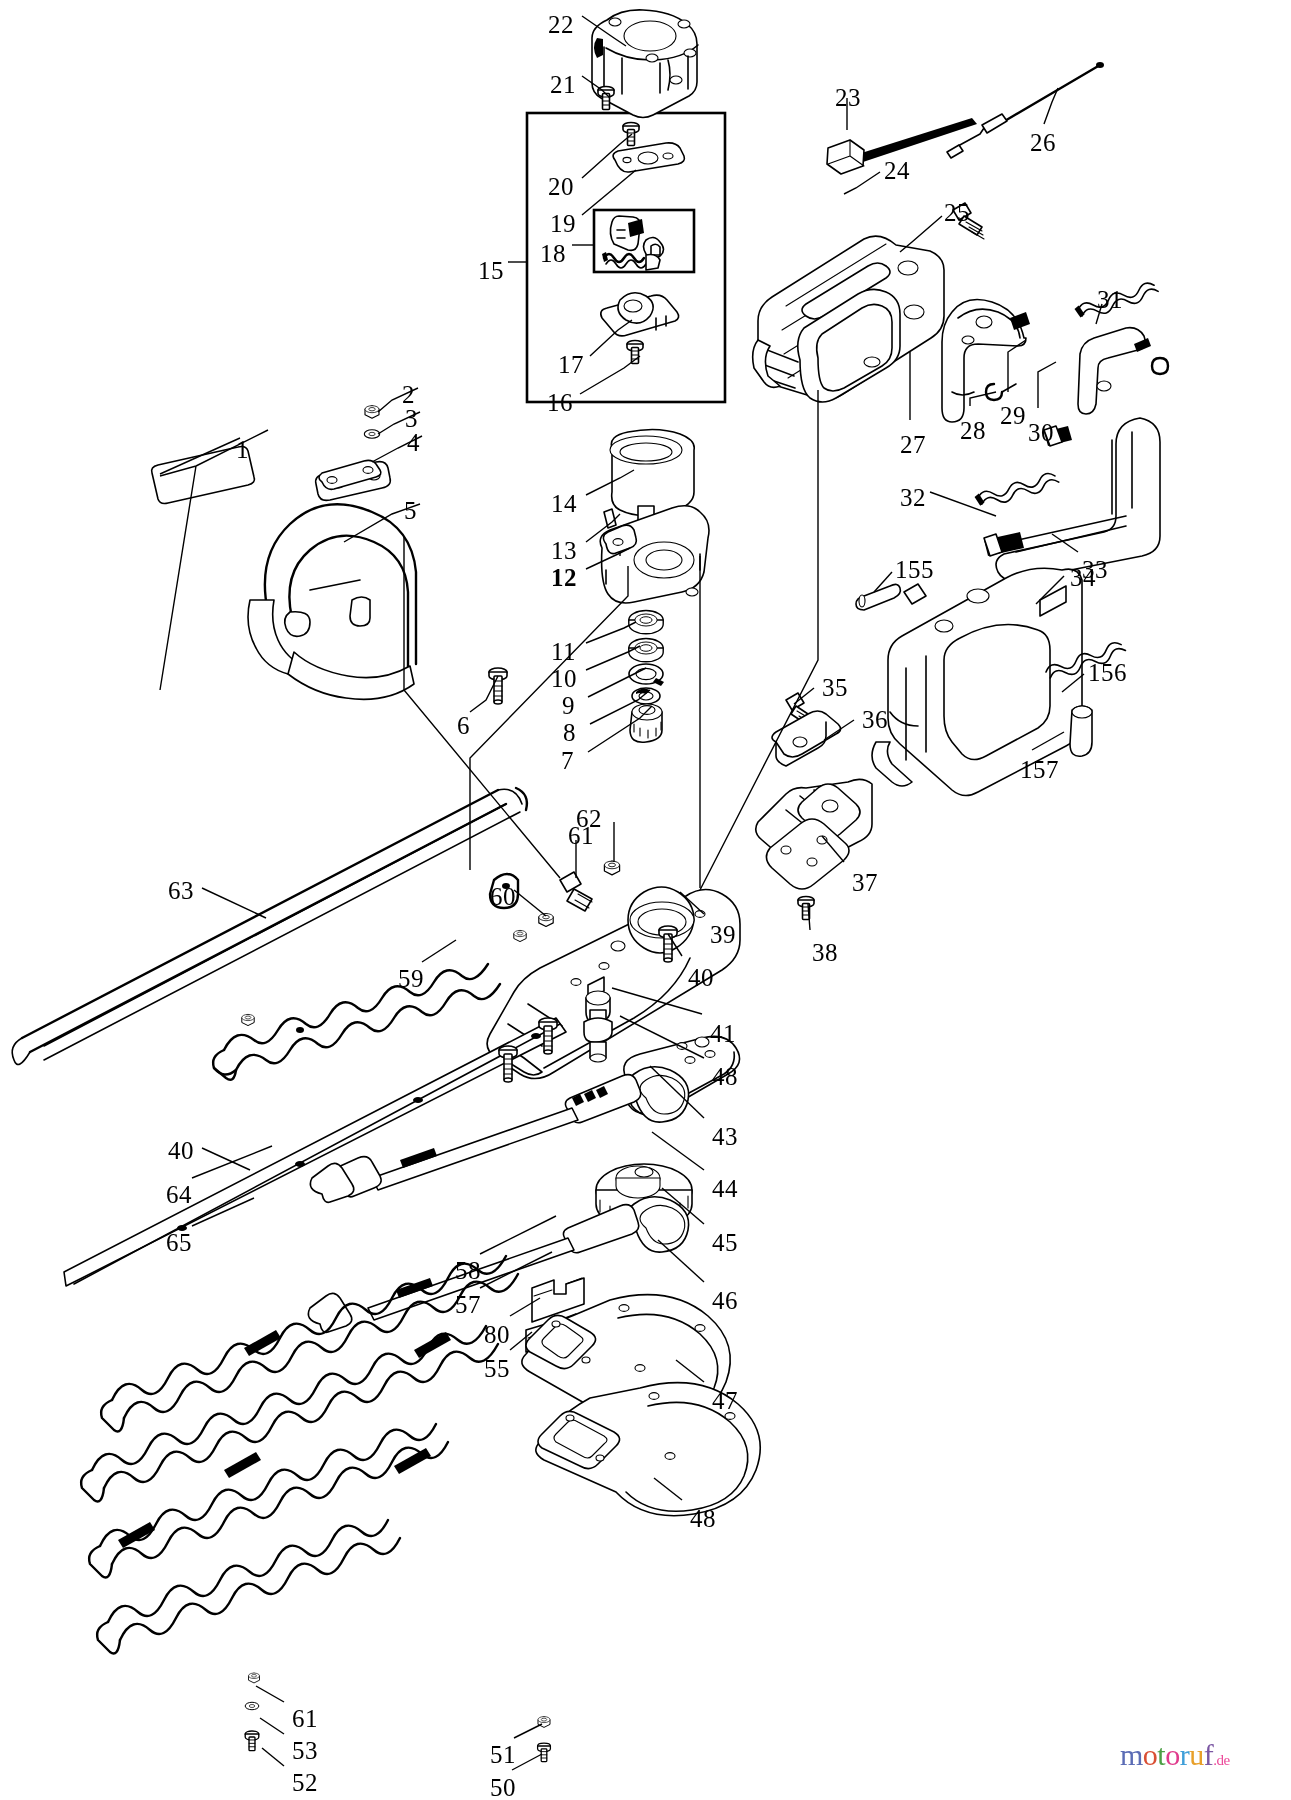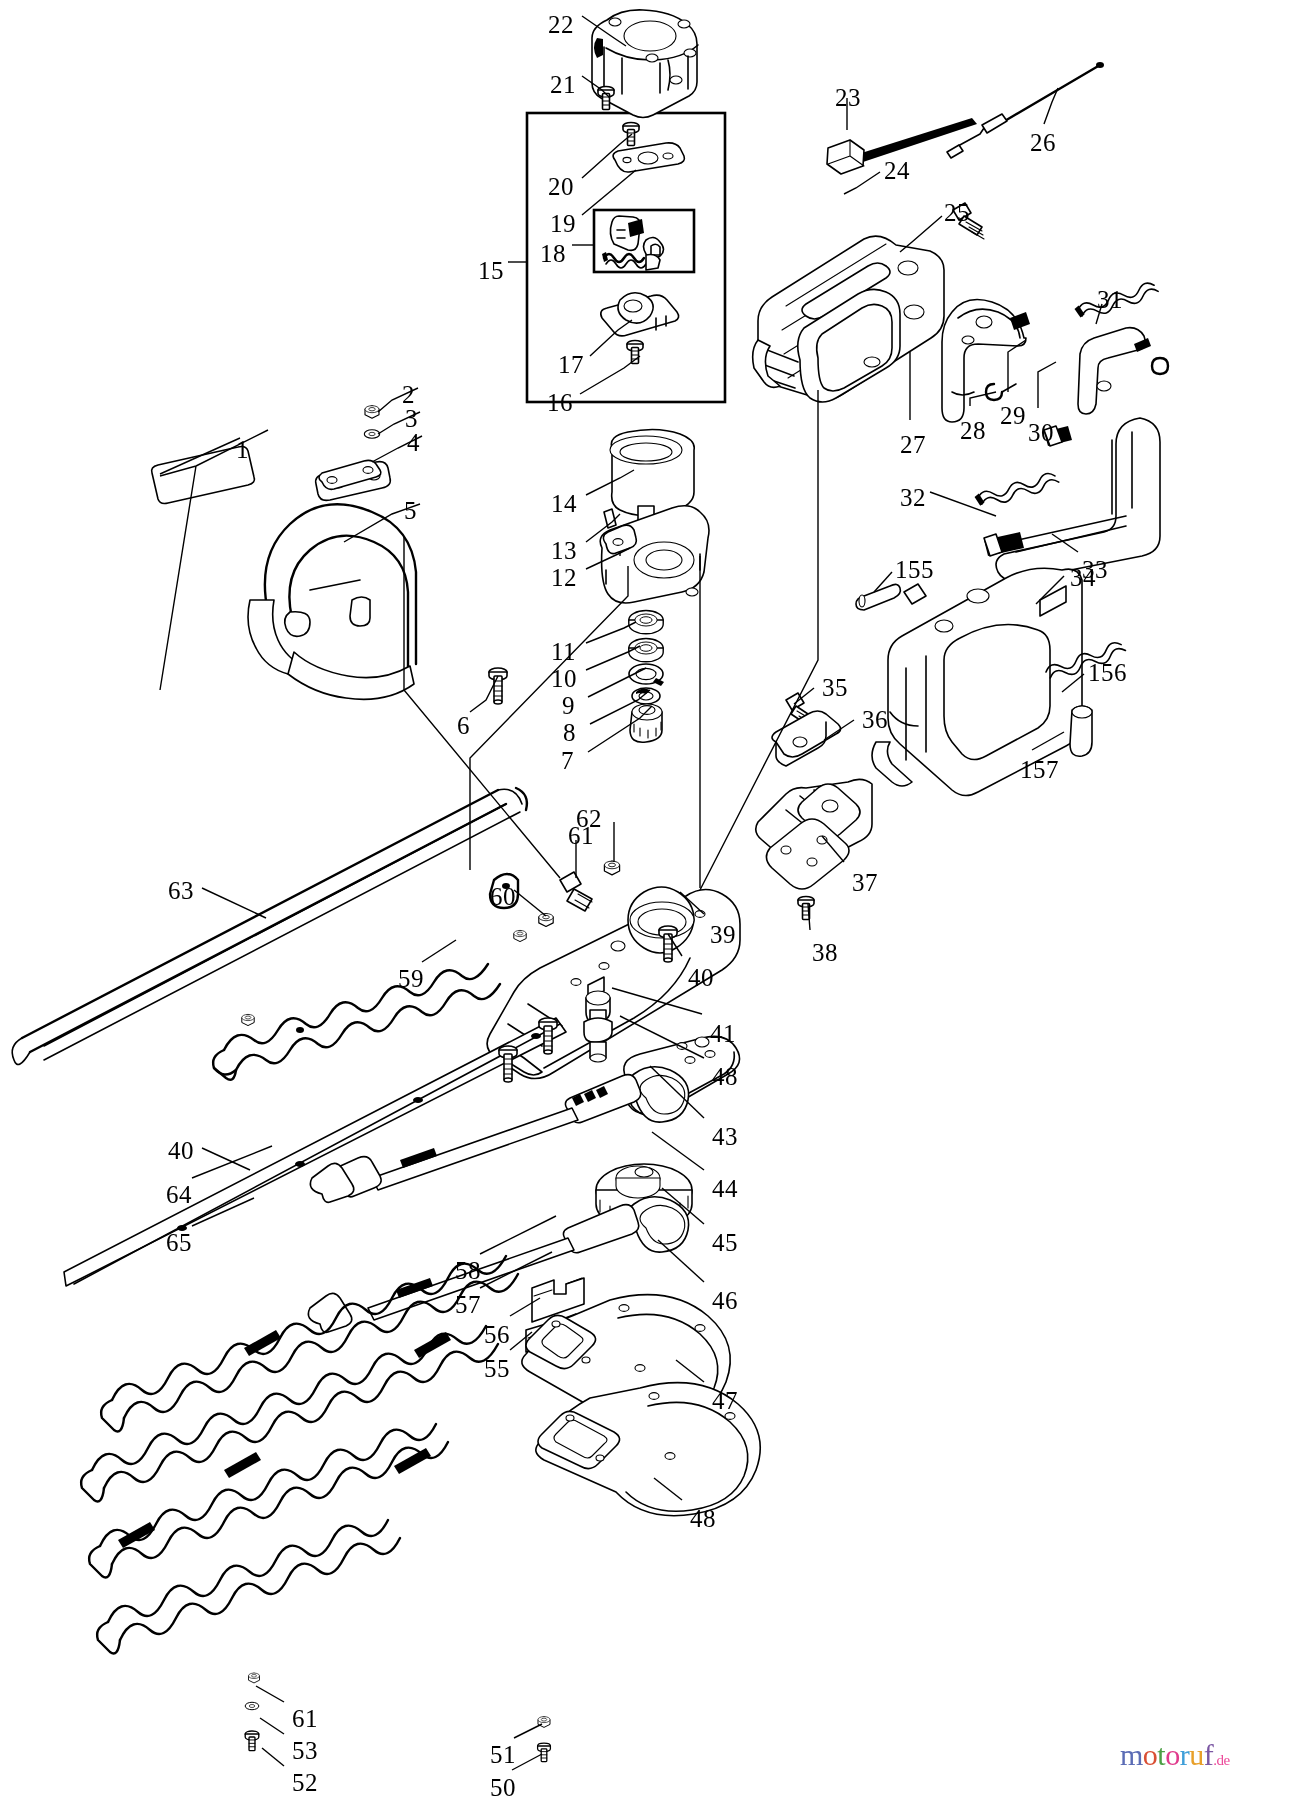--- a/index.html
+++ b/index.html
@@ -639,21 +639,21 @@
       <div class="callout" style="left: 402px; top: 382px;">2</div>
       <div class="callout" style="left: 405px; top: 406px;">3</div>
       <div class="callout" style="left: 407px; top: 430px;">4</div>
       <div class="callout" style="left: 404px; top: 498px;">5</div>
       <div class="callout" style="left: 457px; top: 713px;">6</div>
       <div class="callout" style="left: 561px; top: 748px;">7</div>
       <div class="callout" style="left: 563px; top: 720px;">8</div>
       <div class="callout" style="left: 562px; top: 693px;">9</div>
       <div class="callout" style="left: 551px; top: 666px;">10</div>
       <div class="callout" style="left: 551px; top: 639px;">11</div>
-      <div class="callout" style="left: 551px; top: 565px;">12</div>
+      <div class="callout" style="left: 551px; top: 565px; font-weight: bold;">12</div>
       <div class="callout" style="left: 551px; top: 538px;">13</div>
       <div class="callout" style="left: 551px; top: 491px;">14</div>
       <div class="callout" style="left: 478px; top: 258px;">15</div>
       <div class="callout" style="left: 547px; top: 390px;">16</div>
       <div class="callout" style="left: 558px; top: 352px;">17</div>
       <div class="callout" style="left: 540px; top: 241px;">18</div>
       <div class="callout" style="left: 550px; top: 211px;">19</div>
       <div class="callout" style="left: 548px; top: 174px;">20</div>
       <div class="callout" style="left: 550px; top: 72px;">21</div>
       <div class="callout" style="left: 548px; top: 12px;">22</div>
@@ -682,21 +682,21 @@
       <div class="callout" style="left: 712px; top: 1230px;">45</div>
       <div class="callout" style="left: 712px; top: 1288px;">46</div>
       <div class="callout" style="left: 712px; top: 1388px;">47</div>
       <div class="callout" style="left: 690px; top: 1506px;">48</div>
       <div class="callout" style="left: 490px; top: 1775px;">50</div>
       <div class="callout" style="left: 490px; top: 1742px;">51</div>
       <div class="callout" style="left: 292px; top: 1770px;">52</div>
       <div class="callout" style="left: 292px; top: 1738px;">53</div>
       <div class="callout" style="left: 292px; top: 1706px;">61</div>
       <div class="callout" style="left: 484px; top: 1356px;">55</div>
-      <div class="callout" style="left: 484px; top: 1322px;">56</div>
+      <div class="callout" style="left: 484px; top: 1322px;">80</div>
       <div class="callout" style="left: 455px; top: 1292px;">57</div>
       <div class="callout" style="left: 455px; top: 1258px;">58</div>
       <div class="callout" style="left: 398px; top: 966px;">59</div>
       <div class="callout" style="left: 490px; top: 884px;">60</div>
       <div class="callout" style="left: 568px; top: 823px;">61</div>
       <div class="callout" style="left: 576px; top: 806px;">62</div>
       <div class="callout" style="left: 168px; top: 878px;">63</div>
       <div class="callout" style="left: 166px; top: 1182px;">64</div>
       <div class="callout" style="left: 166px; top: 1230px;">65</div>
       <div class="callout" style="left: 168px; top: 1138px;">40</div>

